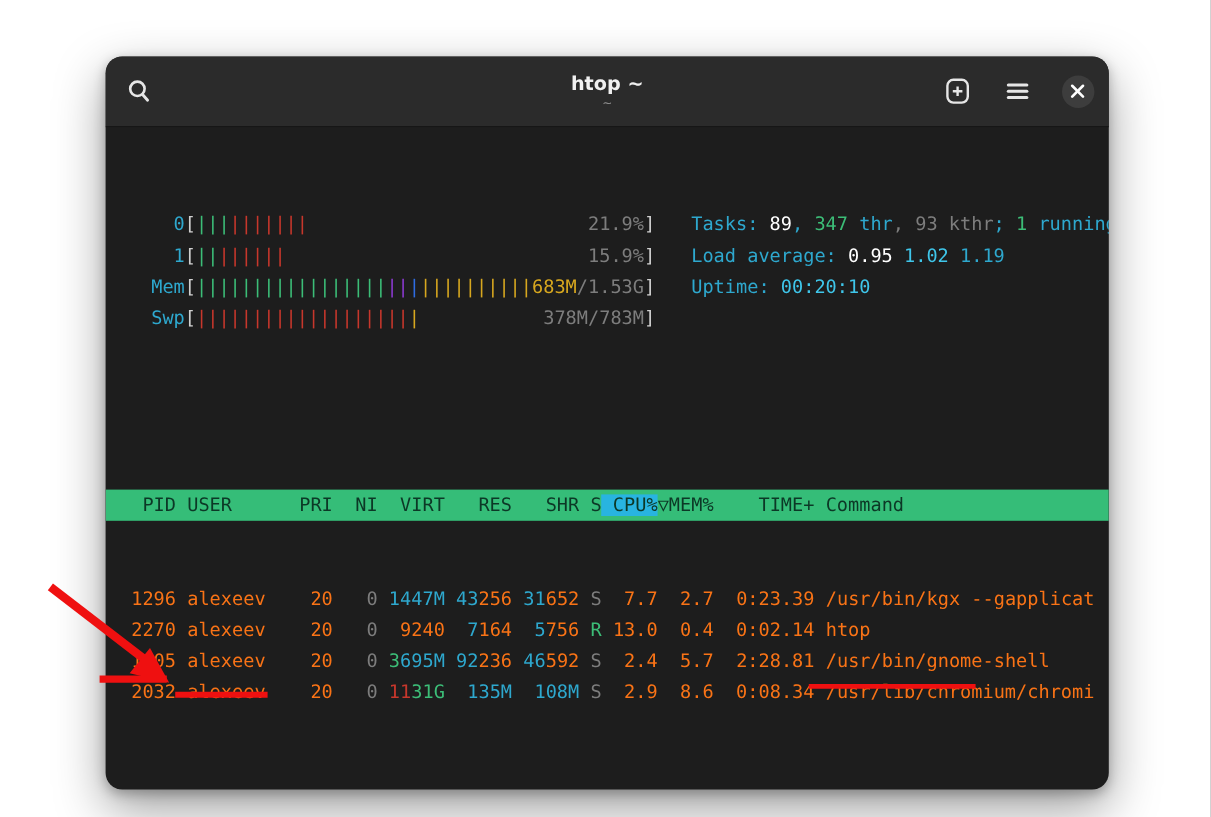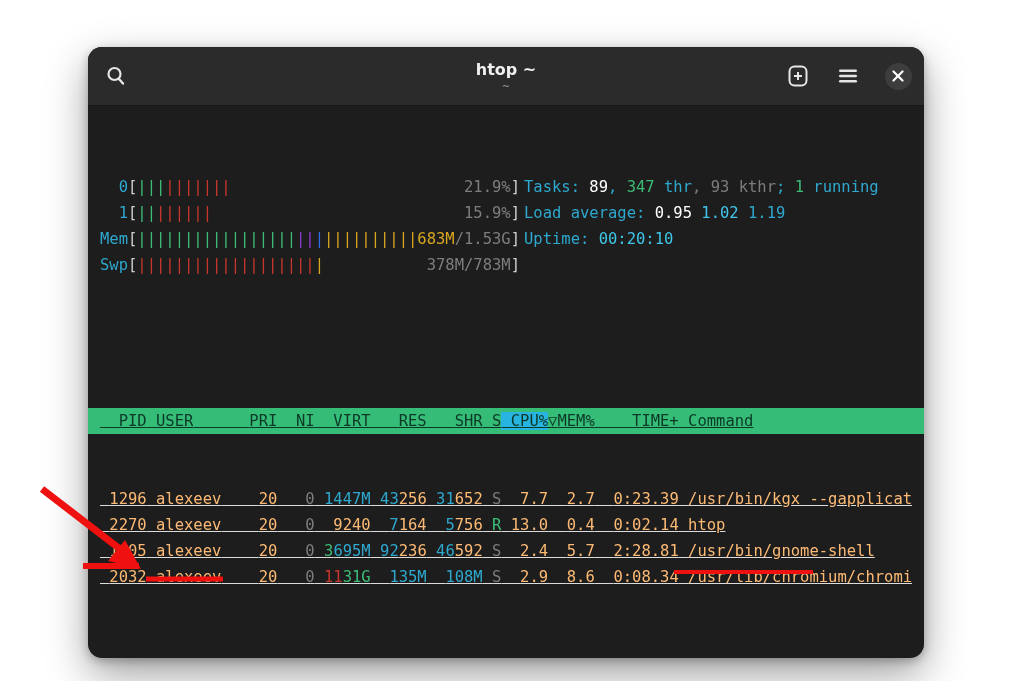--- a/index.html
+++ b/index.html
@@ -26,38 +26,38 @@
   .tb-left{margin-left:14px;display:flex;align-items:center;}
   .tb-right{margin-left:auto;margin-right:12px;display:flex;align-items:center;gap:22px;}
   .tb-btn{width:28px;height:28px;display:flex;align-items:center;justify-content:center;cursor:pointer;}
   .close-circle{width:27px;height:27px;border-radius:50%;background:#3d3d3d;display:flex;align-items:center;justify-content:center;}
 
   .term{
     font-family:"DejaVu Sans Mono","Liberation Mono",monospace;
     font-size:15.5px;line-height:26px;color:#dcdcdc;
     padding:16px 12px 0 12px;white-space:pre;
   }
-  .line{height:26px;white-space:pre;}
+  .line{height:26px;white-space:pre;margin-left:26px;}
   .topflex{display:flex;}
   .info{margin-left:4px;}
 
   
-  .c-w{color:#fdba74;}
+  .c-w{color:#f97316;}
   .c-dim{color:#7d7d7d;}
   .c-cyan{color:#2ea8ce;}
   .c-green{color:#3cbd77;}
   .c-red{color:#c7372c;}
   .c-yellow{color:#d7a71f;}
   .c-purple{color:#8b3ad1;}
   .c-blue{color:#2e6ce2;}
   .c-bold{color:#ffffff;font-weight:normal;}
   .c-boldcyan{color:#3fc6ea;font-weight:normal;}
   .c-br{color:#cfcfcf;}
 
-  .full{margin-left:-12px;margin-right:-12px;padding-left:12px;padding-right:12px;text-decoration:underline;}
+  .full{margin-left:-12px;margin-right:-12px;padding-left:12px;padding-right:12px;}
   .hdr{background:#35bd78;color:#0c3826;}
   .hdr span{color:#0c3826;}
   .hdr .sortcol{background:#28b4e0;}
 
   .tabs .tab{display:inline-block;padding:0 7px;}
   .tab-main{background:#35bd78;color:#eef7f1;}
   .tab-io{background:#2071dd;color:#0b2b52;margin-left:9px;}
 
   .ann{position:absolute;left:0;top:0;pointer-events:none;}
 </style>

